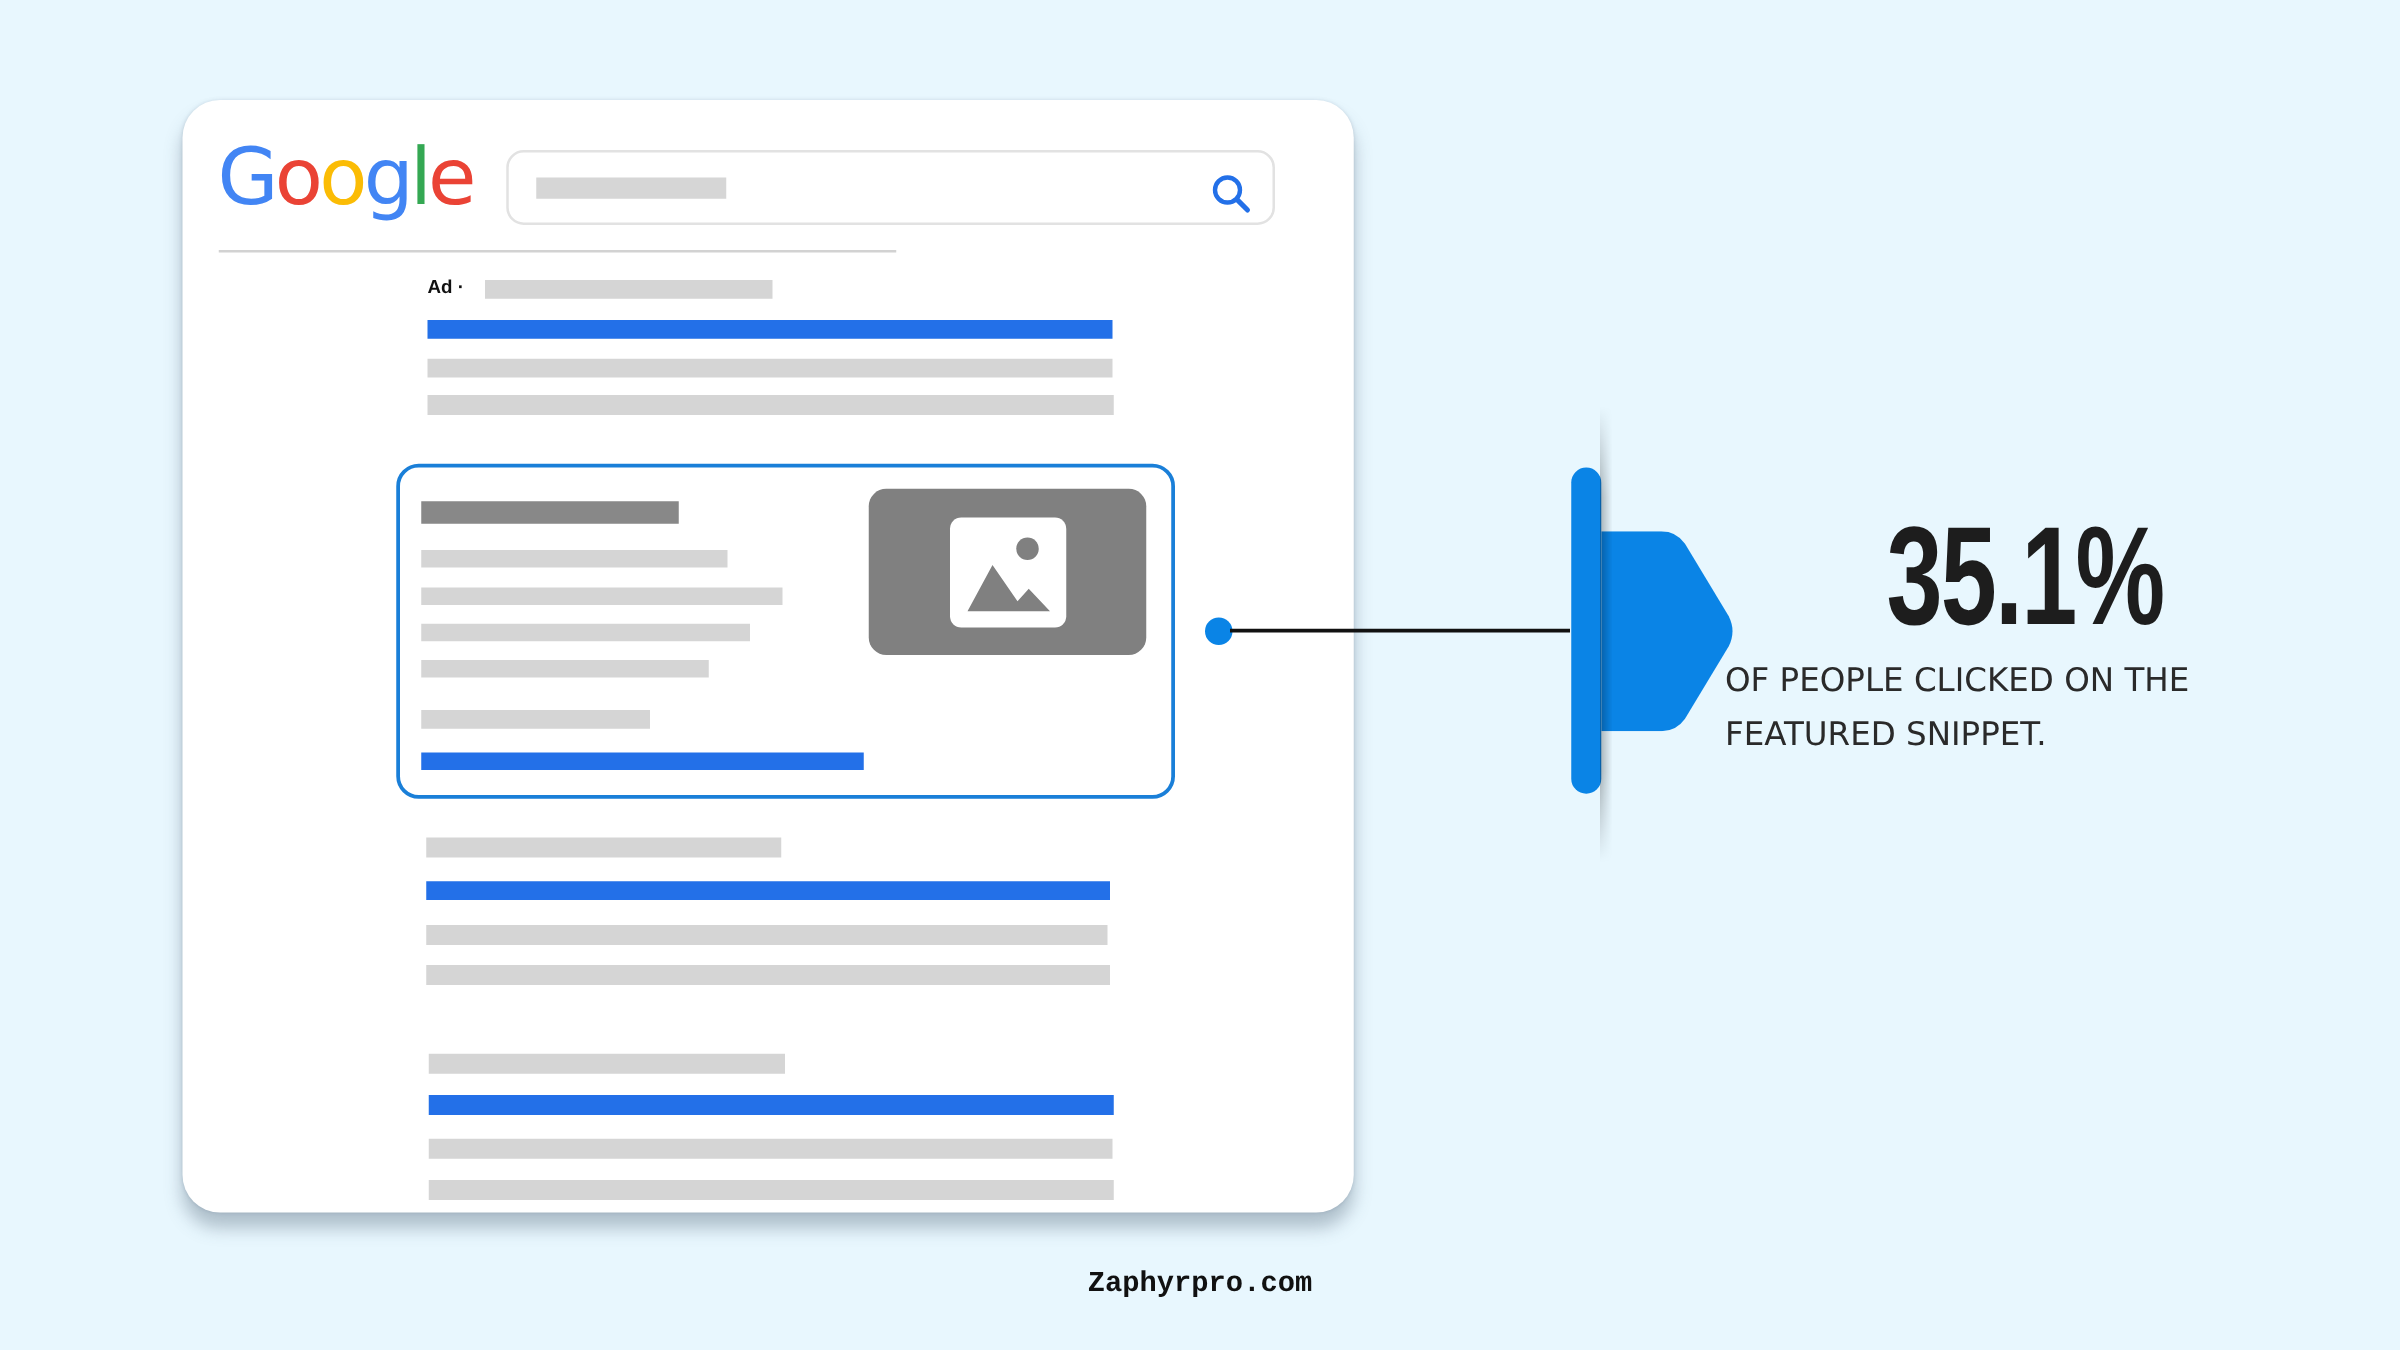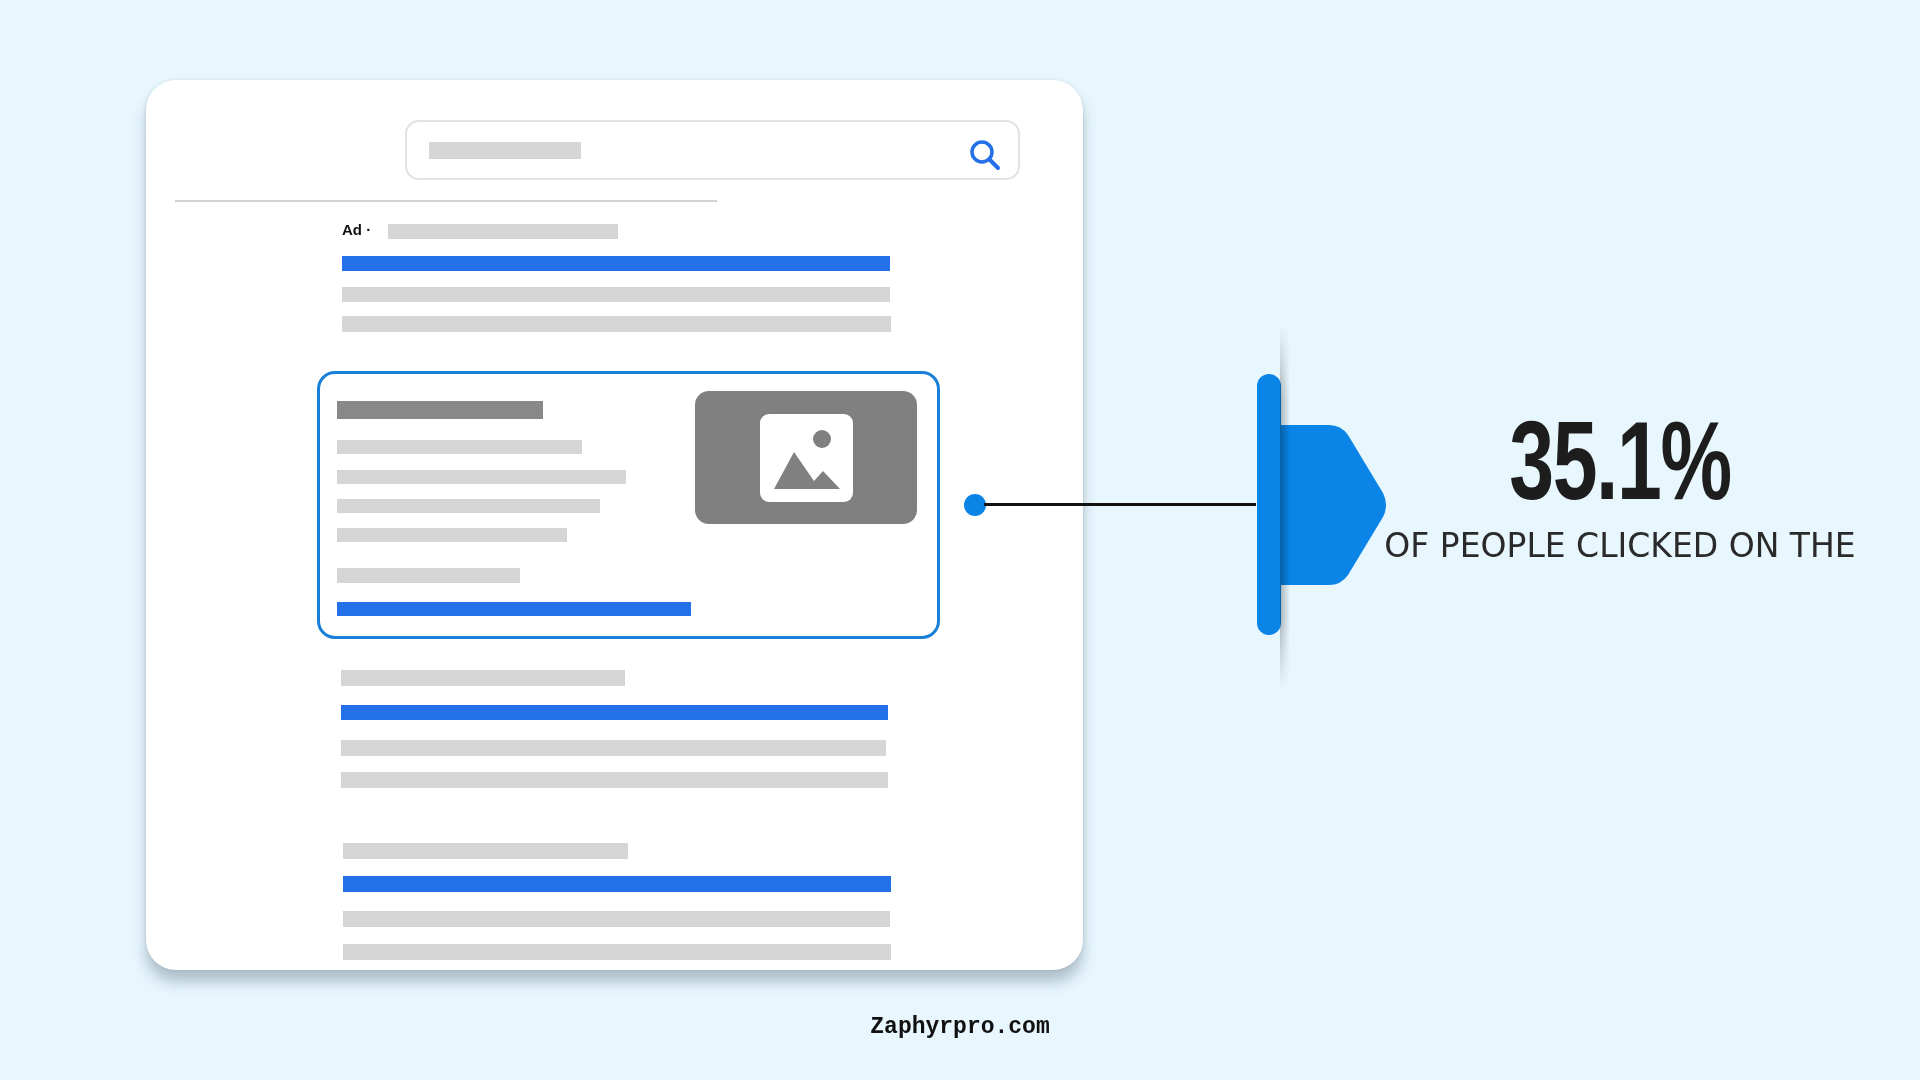--- a/index.html
+++ b/index.html
@@ -64,34 +64,37 @@
     left: 1257px; top: 374px; width: 24px; height: 261px; border-radius: 12px; background: #0A84E6;
   }
   .arrow { left: 1281px; top: 425px; width: 106px; height: 160px; }
   .stat-number {
     left: 1420px; top: 405px; width: 400px; text-align: center;
     font-family: "Liberation Sans", sans-serif; font-weight: bold;
     font-size: 112px; line-height: 112px; color: #1d1d1d;
     transform: scaleX(0.72); transform-origin: center; letter-spacing: -2px;
   }
   .stat-caption {
-    left: 1380px; top: 524px; width: 480px; text-align: center;
-    font-family: "DejaVu Sans", sans-serif; font-size: 33px; line-height: 43px;
+    left: 1380px; top: 524px; width: 480px; 
+    font-family: "DejaVu Sans", sans-serif; font-size: 26px; line-height: 43px;
     color: #2a2a2a; font-weight: normal; letter-spacing: 0px;
   }
   .footer {
     left: 760px; top: 1014px; width: 400px; text-align: center;
     font-family: Liberation Mono, monospace; font-weight: bold; font-size: 23px; color: #111;
   }
 </style>
 </head>
 <body>
 
 <div class="abs card">
 
+  <div class="abs logo">
+    <span style="color:#4285F4">G</span><span style="color:#EA4335">o</span><span style="color:#FBBC05">o</span><span style="color:#4285F4">g</span><span style="color:#34A853">l</span><span style="color:#EA4335">e</span>
+  </div>
 
   <div class="abs search">
     <div class="abs search-placeholder"></div>
     <svg class="abs search-icon" viewBox="0 0 34 34">
       <circle cx="14" cy="14" r="10" fill="none" stroke="#2370E8" stroke-width="3.5"></circle>
       <line x1="21.5" y1="21.5" x2="30" y2="30" stroke="#2370E8" stroke-width="4" stroke-linecap="round"></line>
     </svg>
   </div>
 
   <div class="abs divider"></div>
@@ -136,15 +139,16 @@
 
 <div class="abs blue-bar"></div>
 <svg class="abs arrow" viewBox="0 0 106 160">
   <path d="M0,0 L48,0 Q60,0 67,10 L102,68 Q108,80 102,92 L67,150 Q60,160 48,160 L0,160 Z" fill="#0A84E6"></path>
 </svg>
 <div class="abs shadow-line"></div>
 
 <div class="abs stat-number">35.1%</div>
 <div class="abs stat-caption">
   <div>OF PEOPLE CLICKED ON THE</div>
+  <div>FEATURED SNIPPET.</div>
 </div>
 
 <div class="abs footer">Zaphyrpro.com</div>
 
 </body></html>

